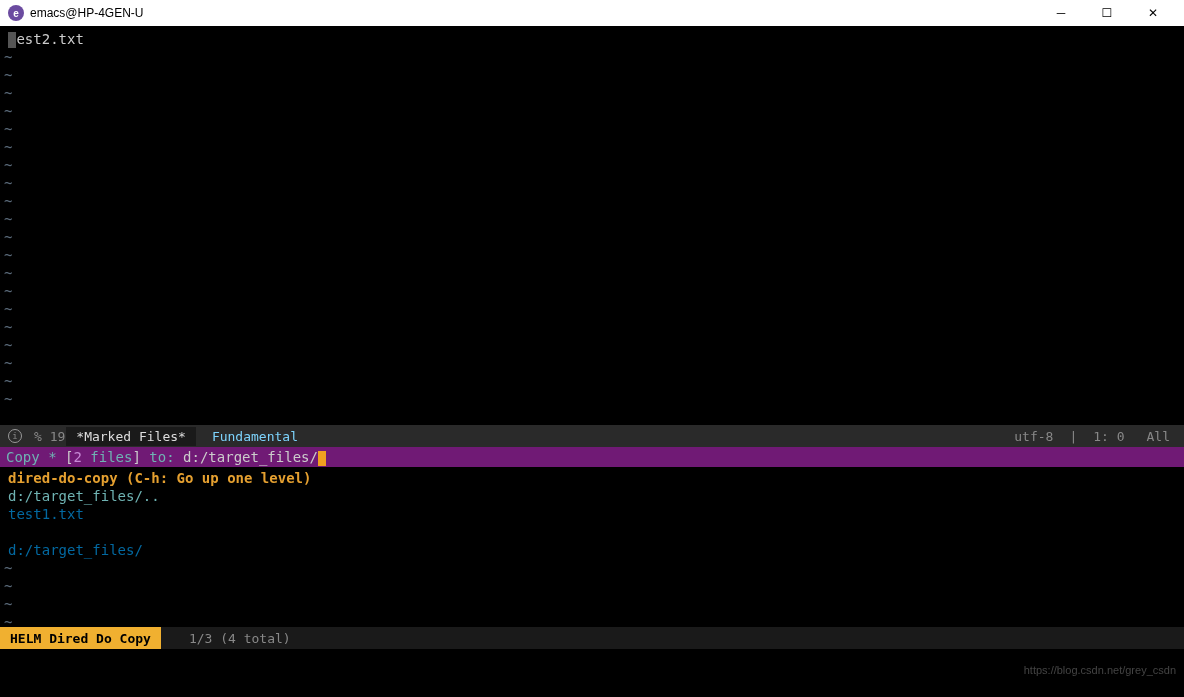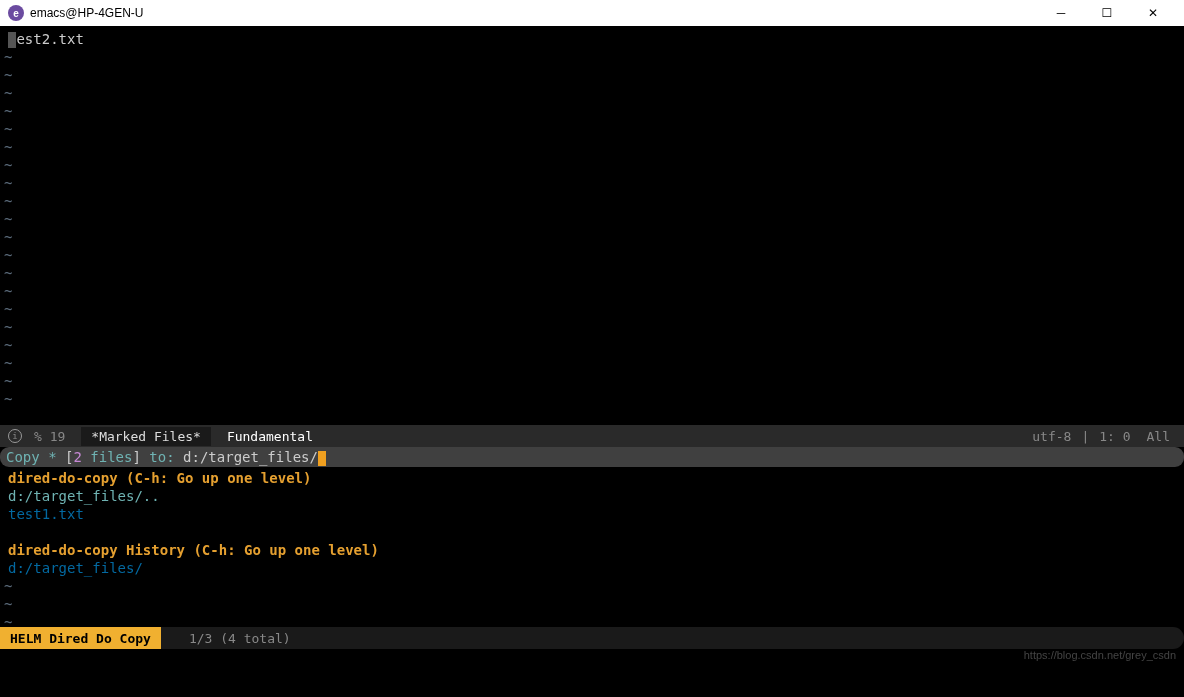--- a/index.html
+++ b/index.html
@@ -106,38 +106,37 @@
       justify-content: center;
       font-size: 9px;
     }
     .mode-buffer {
       color: #ddd;
       background: #1a1a1a;
       padding: 2px 10px;
       margin-right: 6px;
     }
     .mode-major {
-      color: #ffffff;
+      color: #7dd3fc;
       padding: 2px 10px;
     }
     .mode-right {
       margin-left: auto;
       display: flex;
-      gap: 4px;
+      gap: 10px;
       color: #888;
     }
     .mode-col {
       padding: 0 6px;
     }
     .minibuffer {
-      background: #404040;
+      background: #701a75;
       height: 20px;
       line-height: 20px;
       padding-left: 6px;
-      border-radius: 9px;
     }
     .mb-prompt { color: #6fb3b3; }
     .mb-bracket { color: #ccc; }
     .mb-text { color: #c789d6; }
     .mb-path { color: #ccc; }
     .mb-cursor {
       display: inline-block;
       width: 8px;
       height: 15px;
       background: #f0a020;
@@ -170,21 +169,20 @@
       padding-left: 8px;
       line-height: 18px;
     }
     .helm-mode-line {
       height: 22px;
       background: #1a1a1a;
       display: flex;
       align-items: center;
       padding: 0 0;
       font-size: 13px;
-      border-radius: 11px;
     }
     .helm-title {
       background: #f0b030;
       color: #000;
       font-weight: bold;
       padding: 2px 10px;
       height: 22px;
       display: flex;
       align-items: center;
     }
@@ -194,27 +192,27 @@
     }
     .helm-help {
       margin-left: auto;
       color: #888;
       padding-right: 10px;
     }
     .helm-help .key { color: #fff; font-weight: bold; }
     .helm-help .paren { color: #888; }
     .watermark {
       position: absolute;
-      bottom: 36px;
+      bottom: 21px;
       right: 8px;
       color: #444;
       font-size: 11px;
       font-family: sans-serif;
     }
-    .pct { color: #888; margin-right: 16px; }
+    .pct { color: #888; margin-right: 1px; }
   </style>
 </head>
 <body>
 
 <div class="titlebar">
   <div class="titlebar-icon">e</div>
   <div class="titlebar-title">emacs@HP-4GEN-U</div>
   <div class="titlebar-controls">
     <div class="titlebar-btn">─</div>
     <div class="titlebar-btn">☐</div>
@@ -263,21 +261,20 @@
 
 <div class="minibuffer">
   <span class="mb-prompt">Copy * </span><span class="mb-bracket">[</span><span class="mb-text">2</span><span class="mb-prompt"> files</span><span class="mb-bracket">]</span><span class="mb-prompt"> to: </span><span class="mb-path">d:/target_files/</span><span class="mb-cursor"></span>
 </div>
 
 <div class="helm-area">
   <div class="helm-source">dired-do-copy (C-h: Go up one level)</div>
   <div class="helm-item">d:/target_files/..</div>
   <div class="helm-item-plain">test1.txt</div>
   <div class="line">&nbsp;</div>
-  <div class="helm-source">dired-do-copy History (C-h: Go up one level)</div>
   <div class="helm-item-plain">d:/target_files/</div>
   <div class="tilde">~</div>
   <div class="tilde">~</div>
   <div class="tilde">~</div>
   <div class="tilde">~</div>
 </div>
 
 <div class="helm-mode-line">
   <span class="helm-title">HELM Dired Do Copy</span>
   <span class="helm-count">1/3 (4 total)</span>

